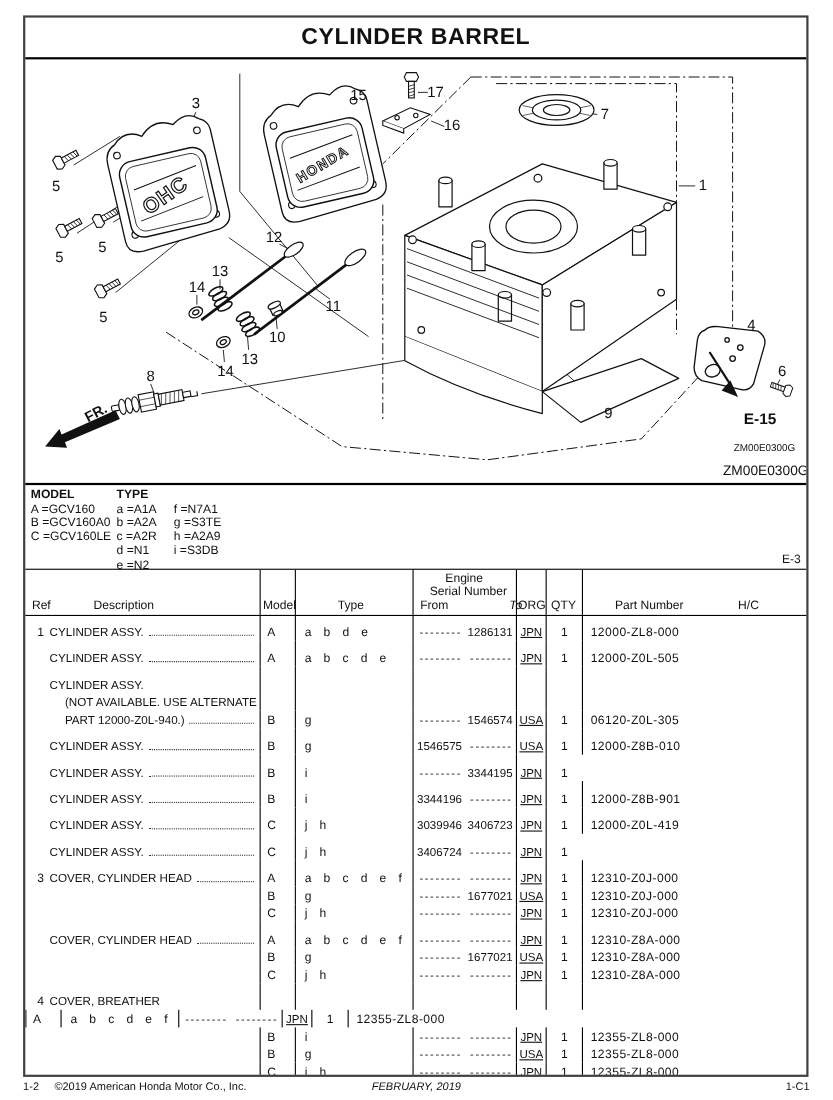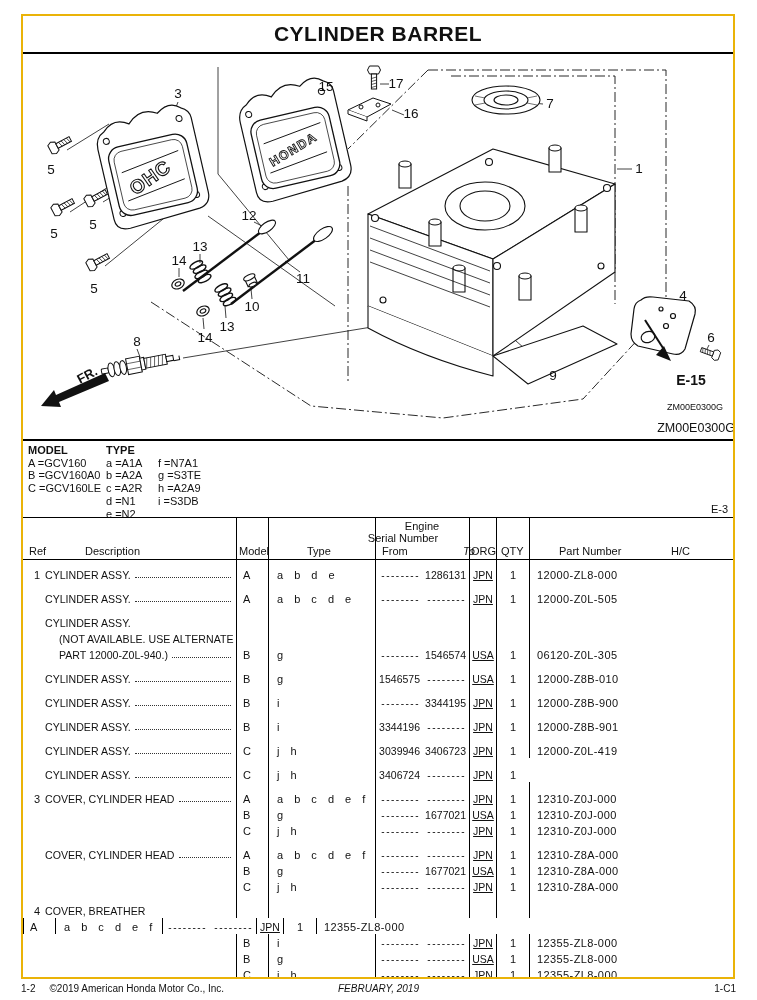--- a/index.html
+++ b/index.html
@@ -1,17 +1,17 @@
 <!DOCTYPE html>
 <html><head>
 <meta charset="utf-8">
 <style>
   html,body{margin:0;padding:0;background:#fff;}
   body{width:757px;height:1000px;position:relative;font-family:"Liberation Sans",sans-serif;color:#111;}
-  .page-border{position:absolute;left:21px;top:14px;width:710px;height:961px;border:2px solid #eab308;background:#fff;}
+  .page-border{position:absolute;left:21px;top:14px;width:710px;height:961px;border:2px solid #404040;background:#fff;}
   .title-bar{height:36px;line-height:36px;text-align:center;font-size:21px;font-weight:bold;letter-spacing:.5px;border-bottom:2px solid #000;}
   .diagram{position:relative;height:385px;overflow:hidden;}
   .legend{position:relative;height:76px;border-top:2px solid #000;font-size:11px;}
   .legend .colh{font-weight:bold;}
   .legend .lcol{position:absolute;top:3px;line-height:12.7px;white-space:pre;}
   .lcol.c1{left:5px;} .lcol.c2{left:83px;} .lcol.c3{left:135px;}
   .legend .pageref{position:absolute;right:5px;bottom:2px;font-size:11px;}
   .ptable{position:absolute;left:0;right:0;top:501px;bottom:0;border-top:1px solid #000;font-size:11px;}
   .thead{position:relative;height:41px;border-bottom:1px solid #000;}
   .thead .hc-cell{position:absolute;bottom:2px;}
@@ -290,21 +290,21 @@
     <div class="pageref">E-3</div>
   </div>
 
   <div class="ptable">
     <div class="thead">
       <span class="hc-cell" style="left:6px;">Ref</span>
       <span class="hc-cell" style="left:62px;">Description</span>
       <span class="hc-cell" style="left:216px;">Model</span>
       <span class="hc-cell" style="left:284px;">Type</span>
       <span style="position:absolute;top:2px;left:352px;width:94px;text-align:center;">Engine</span>
-      <span style="position:absolute;top:14px;left:333px;width:94px;text-align:center;">Serial Number</span>
+      <span style="position:absolute;top:14px;left:344px;width:94px;text-align:right;">Serial Number</span>
       <span class="hc-cell" style="left:359px;">From</span>
       <span class="hc-cell" style="left:440px;font-style:italic;">To</span>
       <span class="hc-cell" style="left:448px;">ORG</span>
       <span class="hc-cell" style="left:478px;">QTY</span>
       <span class="hc-cell" style="left:536px;">Part Number</span>
       <span class="hc-cell" style="left:648px;">H/C</span>
       <span style="position:absolute;top:0;bottom:0;left:213px;border-left:1px solid #000;"></span>
       <span style="position:absolute;top:0;bottom:0;left:245px;border-left:1px solid #000;"></span>
       <span style="position:absolute;top:0;bottom:0;left:352px;border-left:1px solid #000;"></span>
       <span style="position:absolute;top:0;bottom:0;left:446px;border-left:1px solid #000;"></span>
@@ -417,21 +417,20 @@
             <span class="dots"></span>
           </div>
           <div class="c model">B</div>
           <div class="c type">i</div>
           <div class="c from">
             <span class="dashes">--------</span>
           </div>
           <div class="c to">3344195</div>
           <div class="c org">JPN</div>
           <div class="c qty">1</div>
-          <div class="c part">12000-Z8B-900</div>
           <div class="c hc"></div>
         </div>
         <div class="t-line gap">
           <div class="c ref">
             <span class="refnum"></span>
             <span class="desc">CYLINDER ASSY.</span>
             <span class="dots"></span>
           </div>
           <div class="c model">B</div>
           <div class="c type">i</div>

